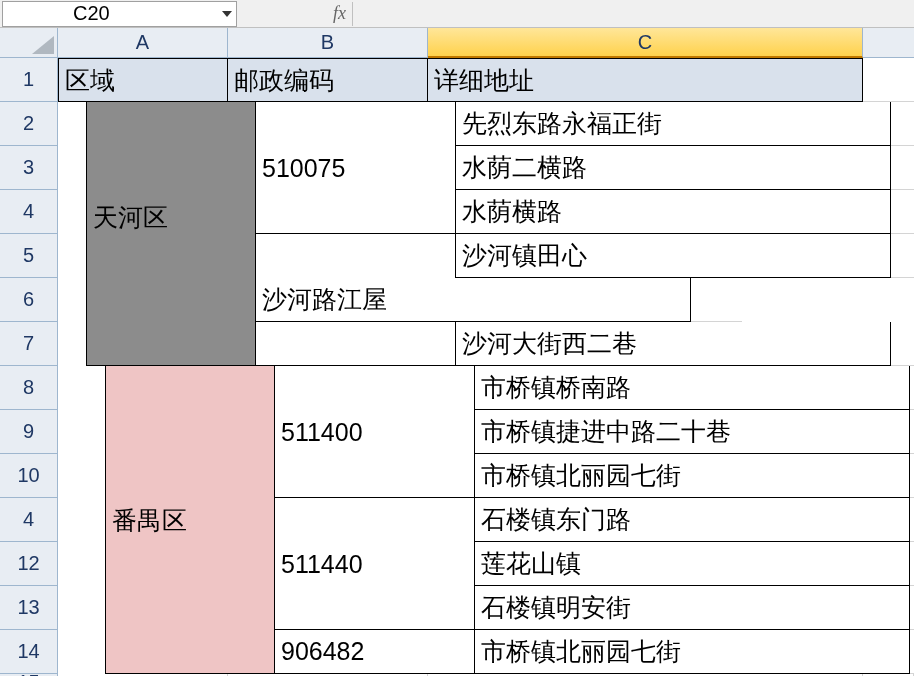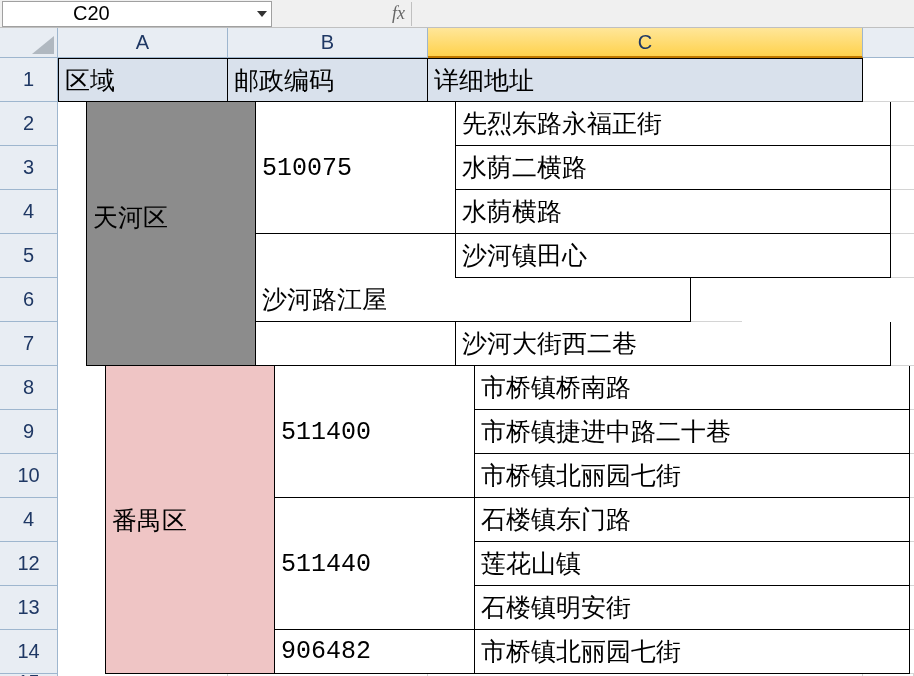--- a/index.html
+++ b/index.html
@@ -19,21 +19,21 @@
       background: #ffffff;
     }
     .namebox-bar {
       display: flex;
       align-items: center;
       height: 28px;
       border-bottom: 1px solid #c0c0c0;
       background: #f0f0f0;
     }
     .namebox {
-      width: 270px;
+      width: 235px;
       height: 26px;
       background: #ffffff;
       border: 1px solid #a0a0a0;
       display: flex;
       align-items: center;
       padding-left: 70px;
       font-family: Arial, sans-serif;
       font-size: 20px;
       color: #000;
       position: relative;
@@ -46,21 +46,21 @@
       transform: translateY(-50%);
       width: 0;
       height: 0;
       border-left: 5px solid transparent;
       border-right: 5px solid transparent;
       border-top: 6px solid #333;
     }
     .fx-area {
       display: flex;
       align-items: center;
-      margin-left: 114px;
+      margin-left: 90px;
     }
     .fx-icon {
       font-style: italic;
       font-family: "Times New Roman", serif;
       font-size: 18px;
       color: #666;
       padding: 0 6px;
     }
     .formula-input {
       height: 24px;
@@ -146,21 +146,20 @@
     .cell {
       border-right: 1px solid #000;
       border-bottom: 1px solid #000;
       display: flex;
       align-items: center;
       padding-left: 6px;
       font-size: 25px;
       color: #000;
       overflow: hidden;
       white-space: nowrap;
-      font-family: Liberation Mono, monospace;
     }
     .cell.header-cell {
       background: #d9e1ec;
       font-weight: normal;
     }
     .cell-a { width: 170px; }
     .cell-b { width: 200px; }
     .cell-c { width: 435px; }
     .region-tianhe {
       background: #8c8c8c;

